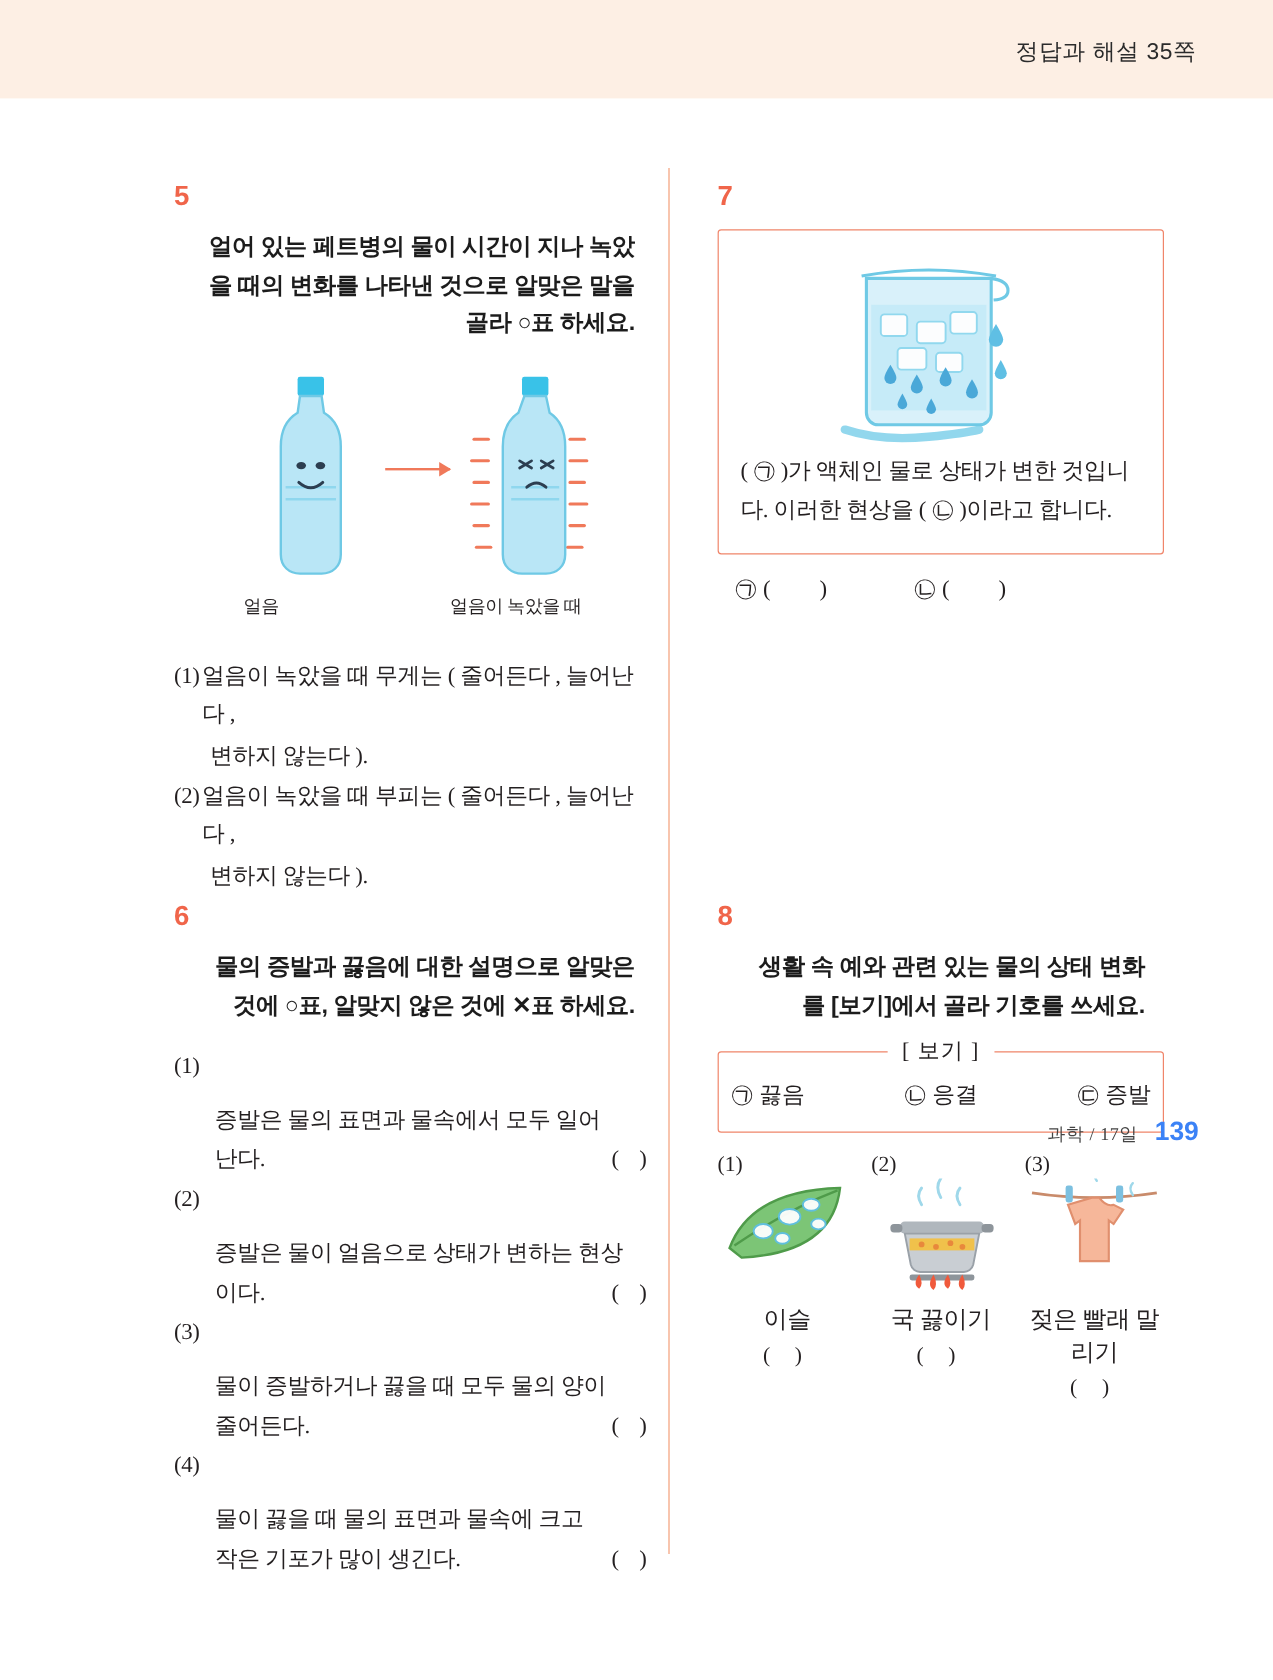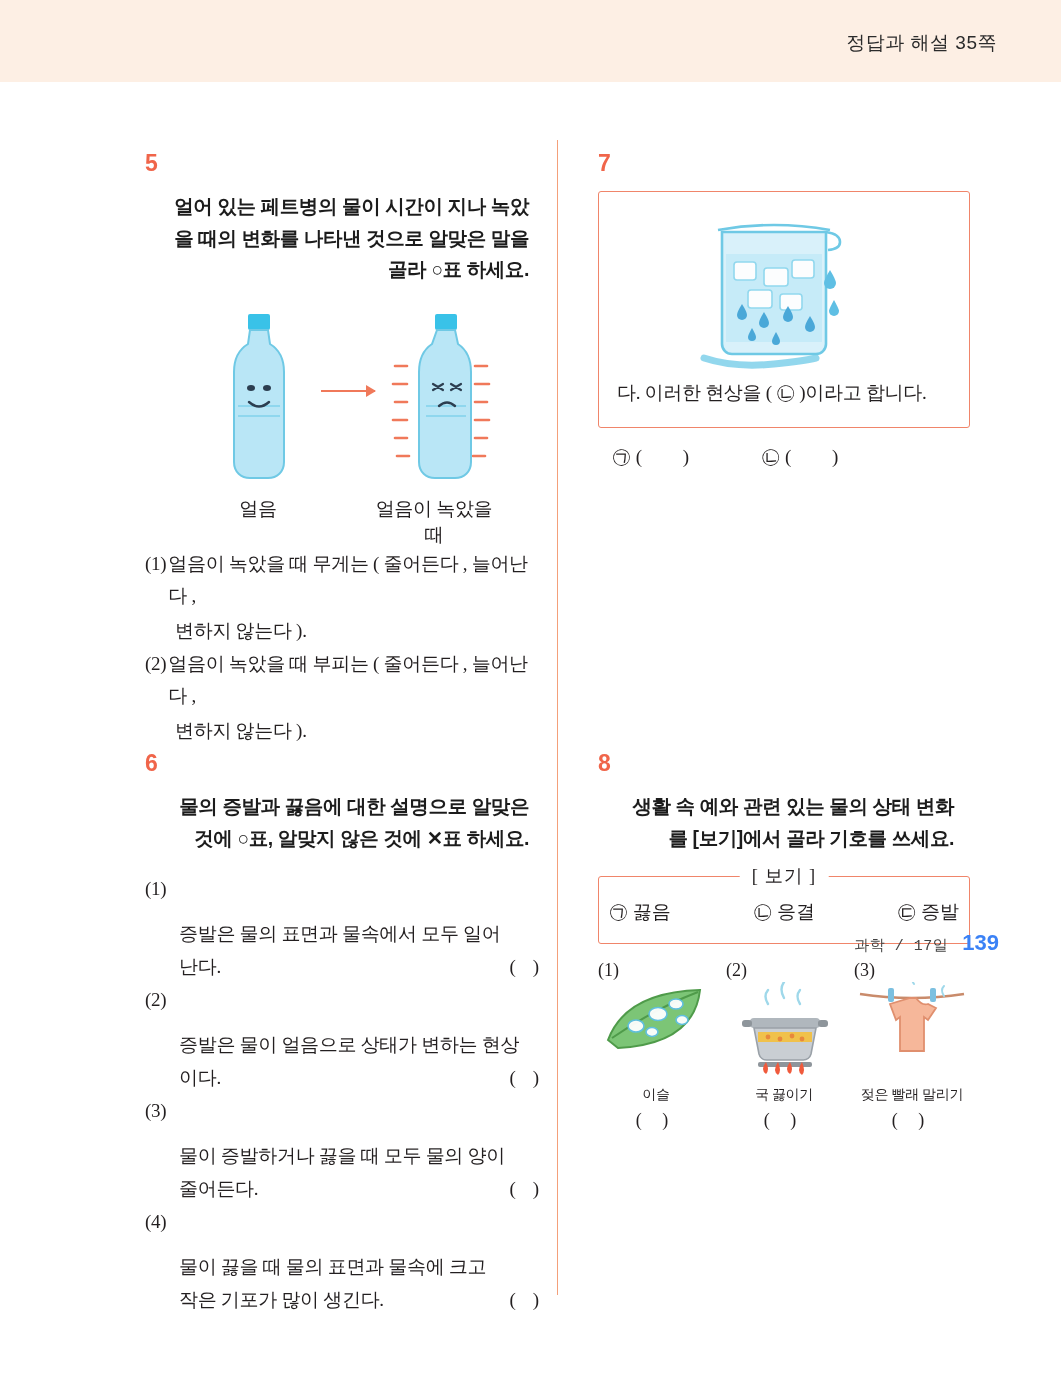--- a/index.html
+++ b/index.html
@@ -46,21 +46,21 @@
     font-size:19px;line-height:1.72;letter-spacing:-.3px;margin-top:14px;
   }
   .qbody .item{display:flex;margin-bottom:2px;}
   .qbody .item .lbl{flex:0 0 auto;margin-right:2px;}
   .qbody .item .txt{flex:1 1 auto;}
 
   
   .fig5{position:relative;height:230px;margin-top:18px;}
   .bottle-wrap{position:absolute;text-align:center;}
   .cap-lbl{
-    font-size:19px;text-align:center;margin-top:6px;letter-spacing:-.3px;
+    font-size:15px;text-align:left;margin-top:6px;letter-spacing:-.3px;
   }
   .arrow5{
     position:absolute;left:176px;top:86px;width:54px;height:2px;background:#f0795a;
   }
   .arrow5:after{
     content:"";position:absolute;right:-1px;top:-5px;
     border-left:10px solid #f0795a;border-top:6px solid transparent;border-bottom:6px solid transparent;
   }
 
   
@@ -96,29 +96,29 @@
   .bogi-title{
     position:absolute;left:50%;top:-13px;transform:translateX(-50%);
     background:#fff;padding:0 12px;font-size:18.5px;letter-spacing:1px;
     font-family:"Liberation Serif", serif;
   }
   .bogi-items{display:flex;justify-content:space-between;font-size:19px;}
   .ex-row{display:flex;margin-top:20px;gap:12px;}
   .ex{flex:1 1 0;text-align:center;position:relative;}
   .ex .num{position:absolute;left:0;top:-4px;font-size:18px;}
   .ex .pic{height:96px;margin-top:18px;position:relative;}
-  .ex .cap{font-size:14px;margin-top:8px;letter-spacing:-.3px;}
+  .ex .cap{font-size:20px;margin-top:8px;letter-spacing:-.3px;}
   .ex .ans{font-size:18px;margin-top:6px;letter-spacing:8px;}
 
   
   .footer{
     position:absolute;right:62px;bottom:36px;display:flex;align-items:baseline;gap:14px;
   }
   .footer .meta{
-    font-family:Liberation Mono, monospace;font-size:15px;color:#444;letter-spacing:.5px;
+    font-family:Liberation Serif, serif;font-size:15px;color:#444;letter-spacing:.5px;
   }
   .footer .pno{
     font-family:"Liberation Sans", sans-serif;font-size:22px;font-weight:bold;color:#3b82f6;
   }
 
   svg{display:block;}
 </style>
 </head>
 <body>
 
@@ -268,20 +268,21 @@
             <path d="M146 108 q5 8 5 11 a5 5 0 0 1 -10 0 q0 -3 5 -11"></path>
             <path d="M88 120 q4 7 4 9 a4 4 0 0 1 -8 0 q0 -2 4 -9"></path>
             <path d="M112 124 q4 7 4 9 a4 4 0 0 1 -8 0 q0 -2 4 -9"></path>
           </g>
           <g fill="#5fbfe4">
             <path d="M166 62 q6 10 6 13 a6 6 0 0 1 -12 0 q0 -3 6 -13"></path>
             <path d="M170 92 q5 9 5 11 a5 5 0 0 1 -10 0 q0 -2 5 -11"></path>
           </g>
         </svg>
       </div>
+      <div class="sent" style="margin-top:0;">(     ㉠     )가 액체인 물로 상태가 변한 것입니</div>
       <div class="sent" style="margin-top:0;">다. 이러한 현상을 (     ㉡     )이라고 합니다.</div>
     </div>
 
     <div class="ans7">
       <div class="slot">
         <span>㉠</span>
         <span class="paren">(                )</span>
       </div>
       <div class="slot">
         <span>㉡</span>

